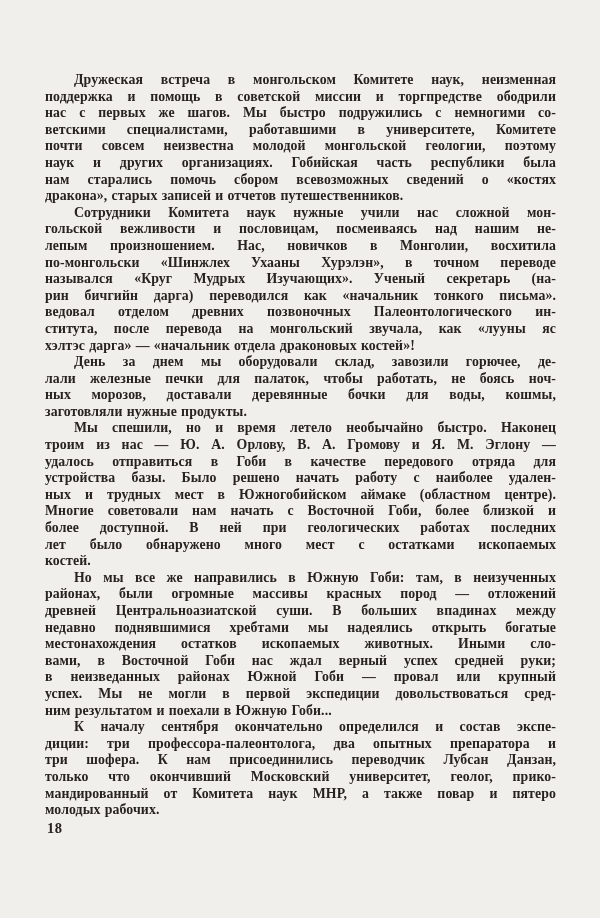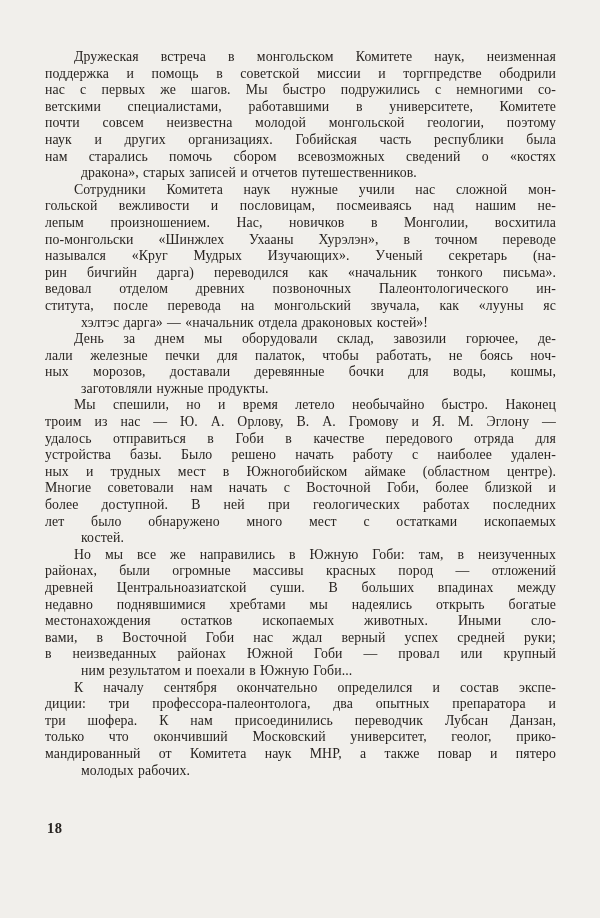--- a/index.html
+++ b/index.html
@@ -15,39 +15,39 @@
     font-family: "Liberation Serif", "DejaVu Serif", serif;
     overflow: hidden;
   }
   .page {
     position: absolute;
     inset: 0;
   }
   .text-block {
     position: absolute;
     left: 45px;
-    top: 49px;
+    top: 72px;
     width: 511px;
+    font-weight: bold;
   }
   .line {
     font-size: 13.8px;
     line-height: 16.6px;
     height: 16.6px;
     overflow: hidden;
     text-align: justify;
     text-align-last: justify;
     letter-spacing: 0.1px;
     word-spacing: 0.05em;
   }
   .line.first {
     text-indent: 29px;
   }
   .line.plast {
     text-align-last: left;
-    margin-left: 36px;
   }
   .page-number {
     position: absolute;
     left: 47px;
     top: 820px;
     font-size: 14.5px;
     font-weight: bold;
     letter-spacing: 0.5px;
   }
 </style>
@@ -86,20 +86,21 @@
       <div class="line">более доступной. В ней при геологических работах последних</div>
       <div class="line">лет было обнаружено много мест с остатками ископаемых</div>
       <div class="line plast">костей.</div>
       <div class="line first">Но мы все же направились в Южную Гоби: там, в неизученных</div>
       <div class="line">районах, были огромные массивы красных пород — отложений</div>
       <div class="line">древней Центральноазиатской суши. В больших впадинах между</div>
       <div class="line">недавно поднявшимися хребтами мы надеялись открыть богатые</div>
       <div class="line">местонахождения остатков ископаемых животных. Иными сло-</div>
       <div class="line">вами, в Восточной Гоби нас ждал верный успех средней руки;</div>
       <div class="line">в неизведанных районах Южной Гоби — провал или крупный</div>
+      <div class="line">успех. Мы не могли в первой экспедиции довольствоваться сред-</div>
       <div class="line plast">ним результатом и поехали в Южную Гоби...</div>
       <div class="line first">К началу сентября окончательно определился и состав экспе-</div>
       <div class="line">диции: три профессора-палеонтолога, два опытных препаратора и</div>
       <div class="line">три шофера. К нам присоединились переводчик Лубсан Данзан,</div>
       <div class="line">только что окончивший Московский университет, геолог, прико-</div>
       <div class="line">мандированный от Комитета наук МНР, а также повар и пятеро</div>
       <div class="line plast">молодых рабочих.</div>
     </div>
   <div class="page-number">18</div>
 </div>

